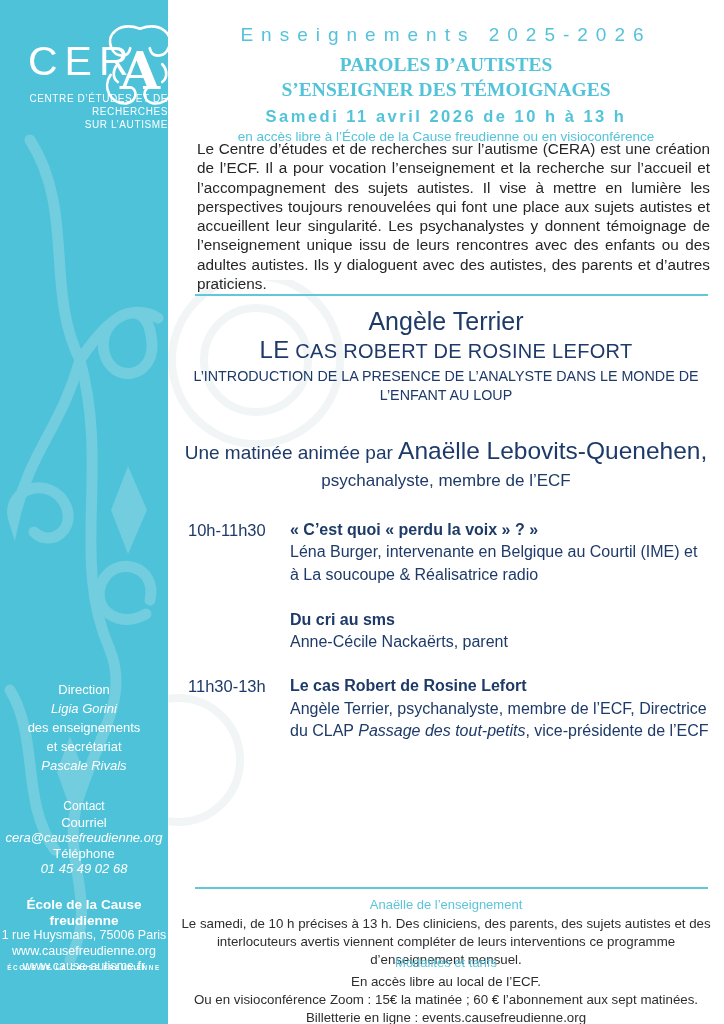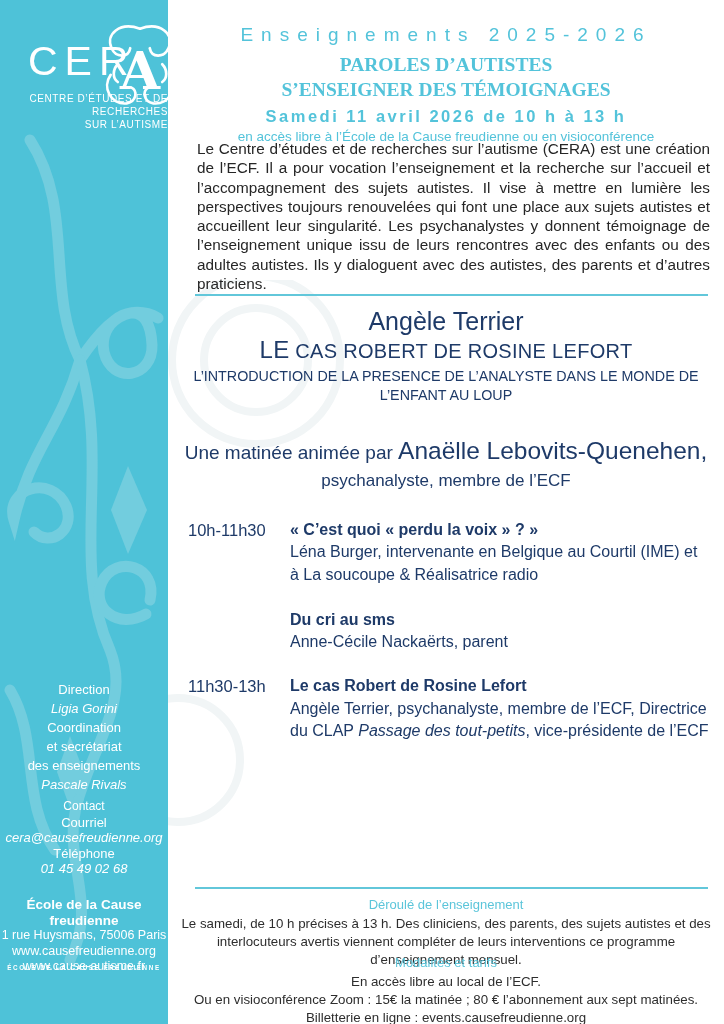--- a/index.html
+++ b/index.html
@@ -121,23 +121,22 @@
     </div>
 
     <div class="tagline">
       <div>CENTRE D’ÉTUDES ET DE RECHERCHES</div>
       <div>SUR L’AUTISME</div>
     </div>
 
     <div class="side-block side-admin">
       <div>Direction</div>
       <div class="it">Ligia Gorini</div>
-      <div>Coordination</div>
+      <div>des enseignements</div>
       <div>et secrétariat</div>
-      <div>des enseignements</div>
       <div class="it">Pascale Rivals</div>
     </div>
 
     <div class="side-block side-contact">
       <div class="contact-heading">Contact</div>
       <div>Courriel</div>
       <div class="it">cera@causefreudienne.org</div>
       <div>Téléphone</div>
       <div class="it">01 45 49 02 68</div>
     </div>
@@ -209,25 +208,25 @@
             <div><span>Angèle Terrier, psychanalyste, membre de l’ECF, Directrice du CLAP </span><span class="it">Passage des tout-petits</span><span>, vice-présidente de l’ECF</span></div>
           </div>
         </div>
       </div>
 
     </div>
 
     <div class="rule rule-2"></div>
 
     <div class="footer-sec footer-1">
-      <div class="footer-heading">Déroulé de l’enseignement</div>
+      <div class="footer-heading">Anaëlle de l’enseignement</div>
       <div class="footer-text">Le samedi, de 10 h précises à 13 h. Des cliniciens, des parents, des sujets autistes et des interlocuteurs avertis viennent compléter de leurs interventions ce programme d’enseignement mensuel.</div>
     </div>
 
     <div class="footer-sec footer-2">
       <div class="footer-heading">Modalités et tarifs</div>
       <div class="footer-text">En accès libre au local de l’ECF.</div>
-      <div class="footer-text">Ou en visioconférence Zoom : 15€ la matinée ; 80 € l’abonnement aux sept matinées.</div>
+      <div class="footer-text">Ou en visioconférence Zoom : 15€ la matinée ; 60 € l’abonnement aux sept matinées.</div>
       <div class="footer-text">Billetterie en ligne : events.causefreudienne.org</div>
     </div>
 
   </main>
 </div>
 
 </body></html>

